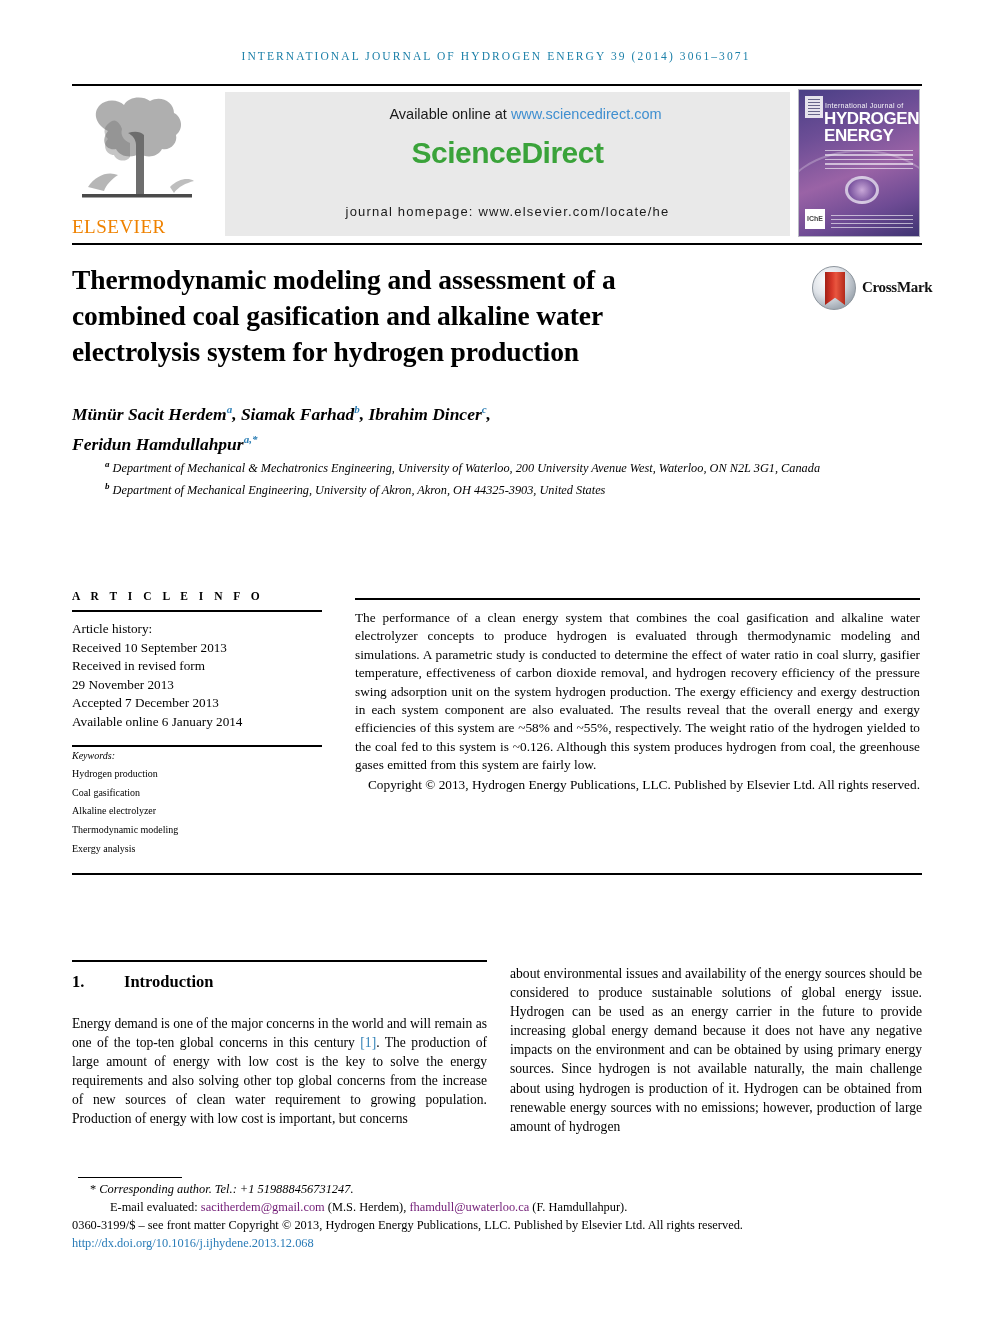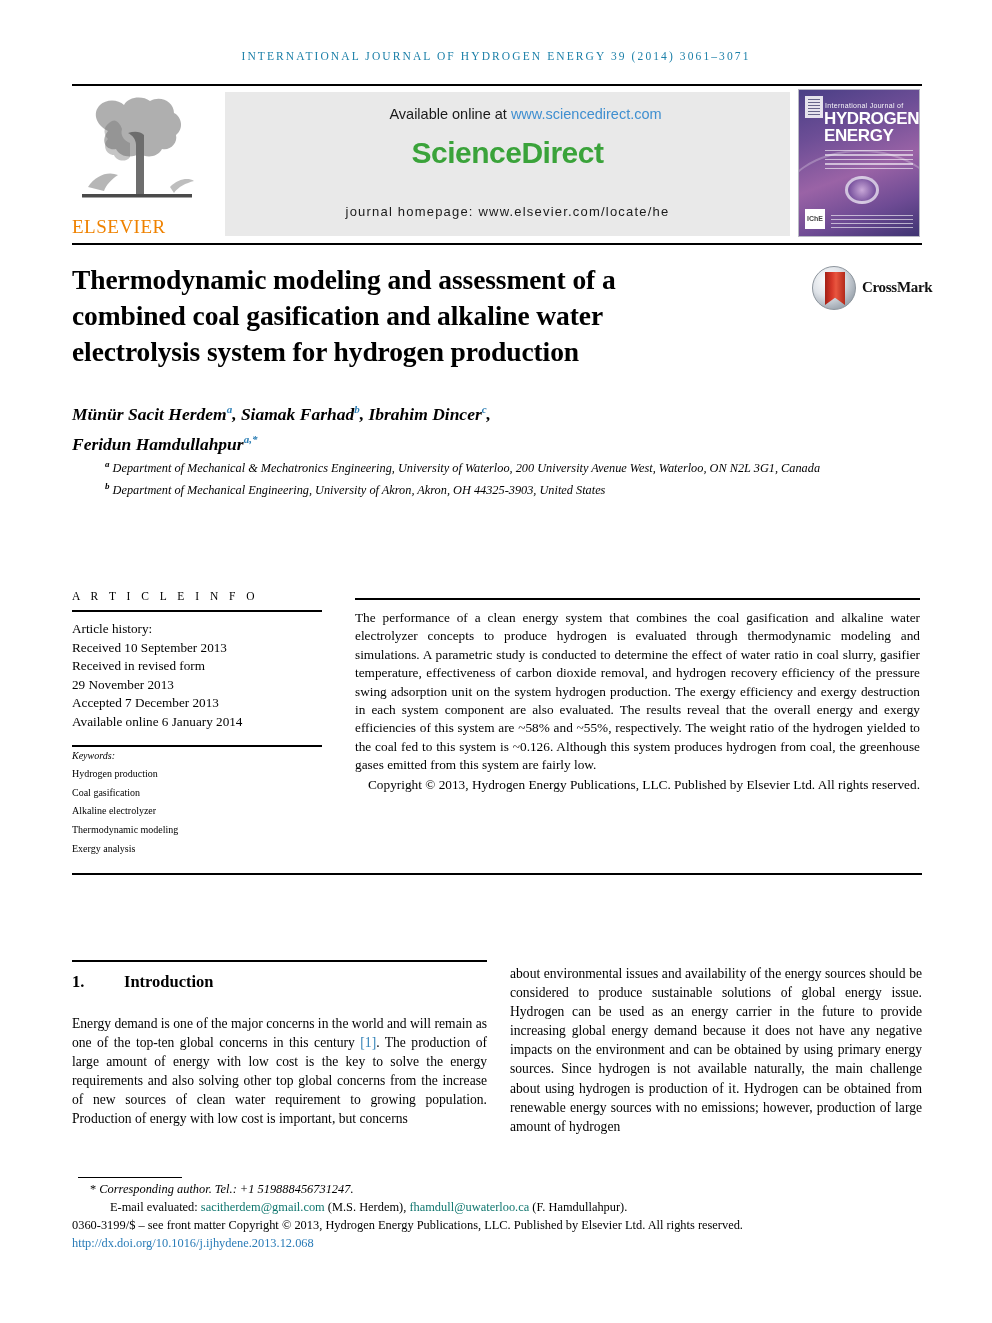--- a/index.html
+++ b/index.html
@@ -259,21 +259,21 @@
     width: 250px;
   }
   .col-abs {
     position: absolute;
     left: 355px;
     top: 590px;
     width: 565px;
   }
   .sec-head {
     font-family: "Liberation Serif", serif;
-    font-weight: normal;
+    font-weight: bold;
     font-size: 11.5px;
     letter-spacing: 4px;
   }
   .hr-thin {
     border-top: 2px solid #000;
     margin-top: 8px;
   }
   .info-block {
     font-family: "Liberation Serif", serif;
     font-size: 13.2px;
@@ -360,21 +360,21 @@
     width: 850px;
     font-family: "Liberation Serif", serif;
     font-size: 12.4px;
     line-height: 17.5px;
   }
   .foot .corr { font-style: italic; padding-left: 18px; }
   .foot .corr .star { font-style: normal; }
   .foot .emails { padding-left: 38px; }
   .foot .issn { padding-top: 1px; }
   .foot .doi { color: #2a7cb8; }
-  .lnk { color: #0f766e; font-family: Liberation Serif, serif; }
+  .lnk { color: #701a75; font-family: Liberation Serif, serif; }
 </style>
 </head>
 <body>
 
 <div class="page">
 
   <div class="runhead">International Journal of Hydrogen Energy 39 (2014) 3061–3071</div>
   <div class="rule-top"></div>
 
   <div class="masthead">

